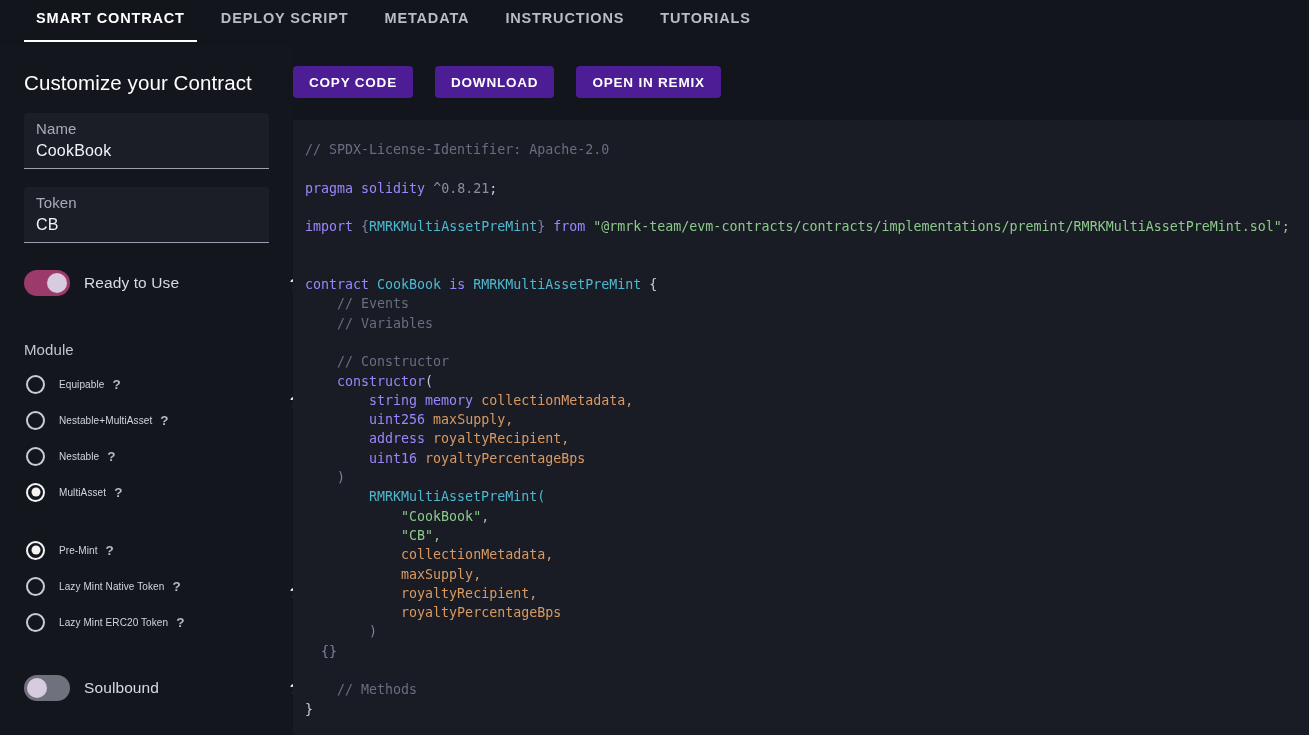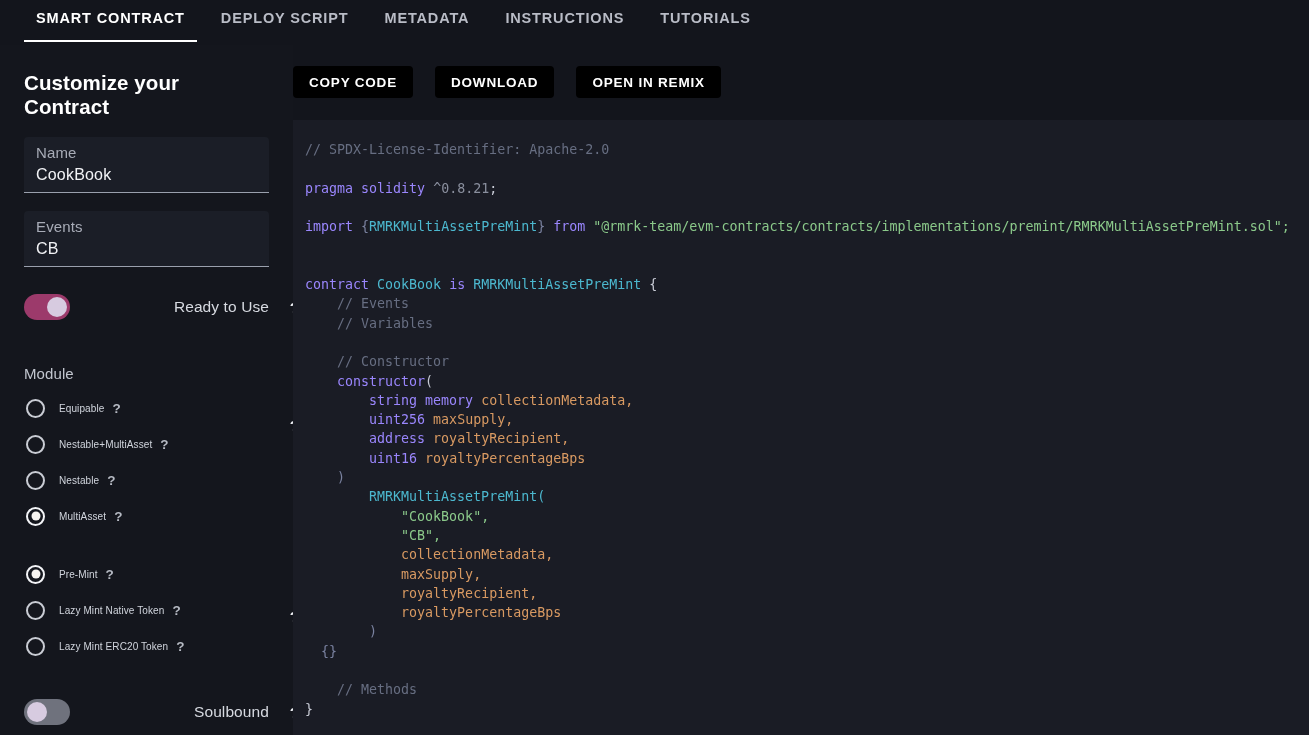--- a/index.html
+++ b/index.html
@@ -65,21 +65,21 @@
     top: 45px;
     left: 0;
     width: 293px;
     height: 690px;
     background: #14161d;
     padding: 0 24px;
     overflow: hidden;
   }
   .sidebar-title {
     font-size: 20.5px;
-    font-weight: 700;
+    font-weight: 400;
     color: #ffffff;
     margin-top: 26px;
     letter-spacing: 0.1px;
   }
 
   .field {
     margin-top: 18px;
     background: #1b1e27;
     border-bottom: 1px solid #9aa0ad;
     border-radius: 4px 4px 0 0;
@@ -101,21 +101,20 @@
     letter-spacing: 0.2px;
   }
 
   
   .toggle-row {
     display: flex;
     align-items: center;
     height: 44px;
     margin-top: 18px;
     position: relative;
-    justify-content: space-between;
   }
   .switch {
     position: relative;
     width: 46px;
     height: 26px;
     border-radius: 13px;
     flex: 0 0 auto;
     cursor: pointer;
   }
   .switch.on { background: #9c3a6b; }
@@ -219,21 +218,21 @@
     background: #13151c;
   }
   .actions {
     position: absolute;
     top: 21px;
     left: 0;
     display: flex;
     gap: 22px;
   }
   .btn {
-    background: #000000;
+    background: #4c1d95;
     color: #ffffff;
     border: none;
     border-radius: 4px;
     height: 32px;
     padding: 0 16px;
     font-size: 13.5px;
     font-weight: 700;
     letter-spacing: 0.8px;
     cursor: pointer;
     font-family: "Liberation Sans", sans-serif;
@@ -295,21 +294,21 @@
   <div class="sidebar">
 
     <div class="sidebar-title">Customize your Contract</div>
 
     <div class="field">
       <div class="field-label">Name</div>
       <div class="field-value" placeholder="Name">CookBook</div>
     </div>
 
     <div class="field">
-      <div class="field-label">Events</div>
+      <div class="field-label">Token</div>
       <div class="field-value" placeholder="Symbol">CB</div>
     </div>
 
     <div class="toggle-row">
       <div class="switch on">
         <div class="knob"></div>
       </div>
       <div class="toggle-label">Ready to Use</div>
       <div class="help-right">?</div>
     </div>

